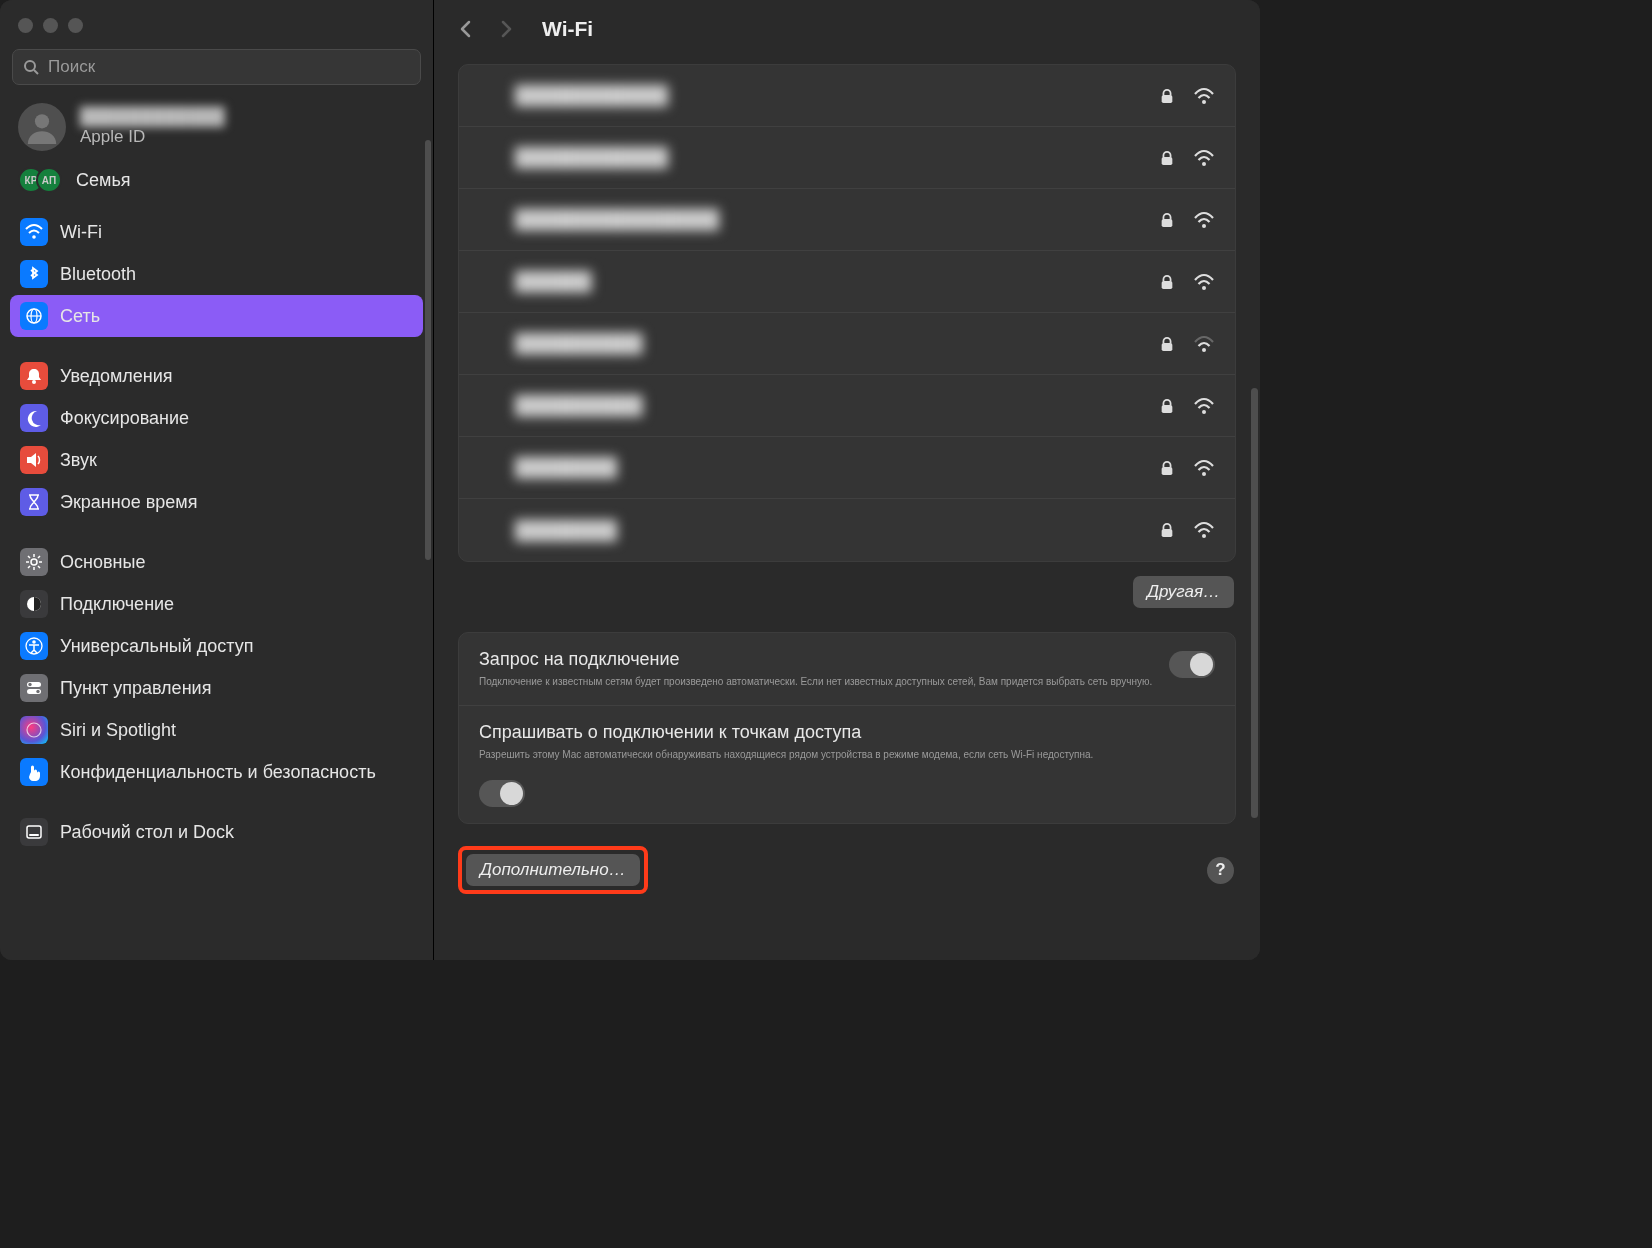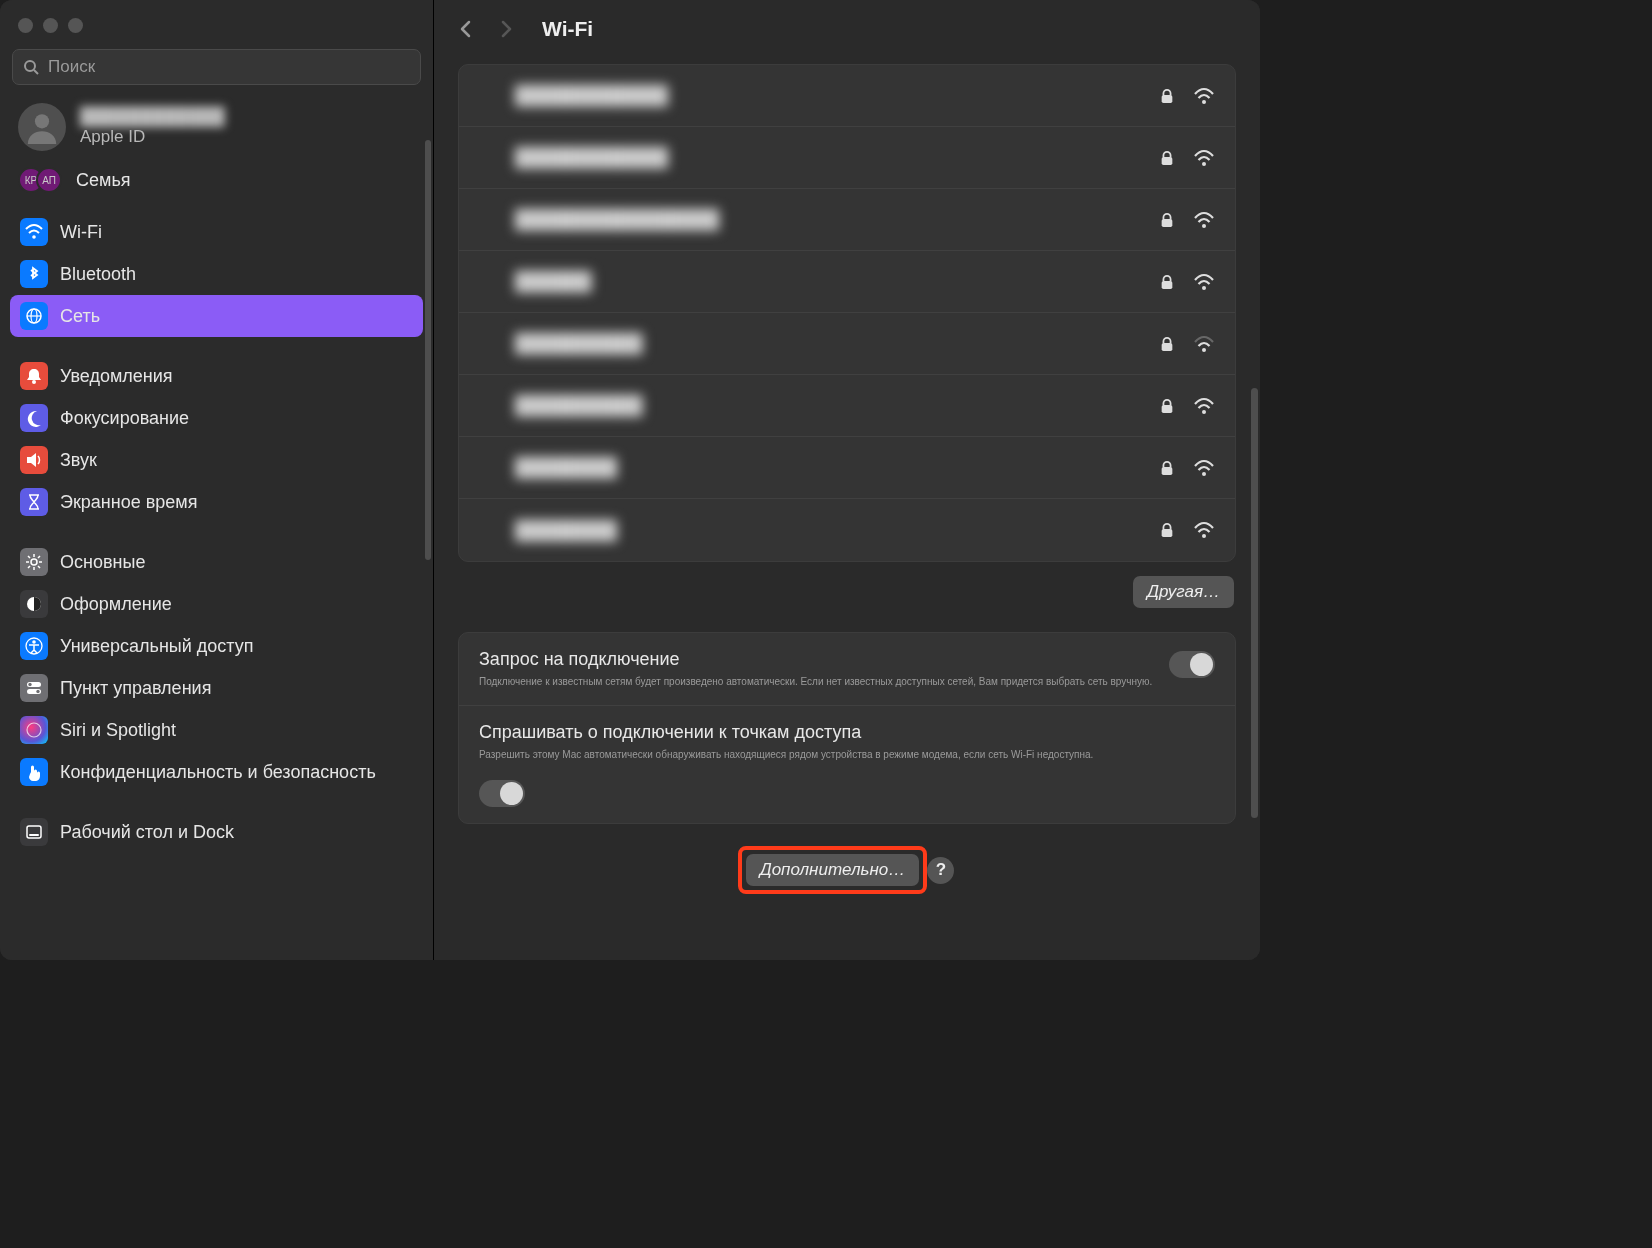--- a/index.html
+++ b/index.html
@@ -51,24 +51,24 @@
   .account-text .name {
     filter: blur(5px); color: #bbb; font-size: 17px; font-weight: 500;
     user-select: none;
   }
   .account-text .sub { color: #b8b8b8; font-size: 17px; }
   .family-row {
     display: flex; align-items: center; gap: 14px; padding: 6px 18px 18px;
   }
   .fam-badges { display: flex; }
   .fam-badge {
-    width: 26px; height: 26px; border-radius: 50%; background: #701a75;
+    width: 26px; height: 26px; border-radius: 50%; background: #15803d;
     border: 2px solid #2b2b2b; margin-left: -8px;
     display: flex; align-items: center; justify-content: center;
-    font-size: 10px; color: #c9c9c9; font-weight: 400;
+    font-size: 10px; color: #c9c9c9; font-weight: 700;
   }
   .fam-badge:first-child { margin-left: 0; }
   .side-scroll {
     position: absolute; right: 2px; top: 140px; width: 6px; height: 420px;
     background: #4e4e4e; border-radius: 3px;
   }
   .nav { padding: 0 10px; }
   .nav-group { margin-bottom: 18px; }
   .nav-item {
     display: flex; align-items: center; gap: 12px; padding: 7px 10px;
@@ -145,21 +145,21 @@
   .toggle {
     width: 46px; height: 27px; background: #565656; border-radius: 14px;
     position: relative; flex-shrink: 0; margin-top: 2px;
   }
   .toggle::after {
     content: ""; position: absolute; width: 23px; height: 23px; background: #d8d8d8;
     border-radius: 50%; top: 2px; right: 2px;
   }
 
   .adv-row {
-    display: flex; justify-content: center; align-items: center; 
+    display: flex; justify-content: space-between; align-items: center; 
     padding: 22px 2px 6px 0;
   }
   .highlight-box {
     border: 4px solid #ff3b1a; border-radius: 8px; padding: 4px;
     display: inline-flex;
   }
   .help-btn {
     width: 27px; height: 27px; background: #555; border-radius: 50%;
     display: flex; align-items: center; justify-content: center;
     font-size: 17px; color: #eee; font-weight: 600;
@@ -361,21 +361,21 @@
               </svg>
        </span>
        <span>Основные</span>
           </div>
           <div class="nav-item">
             <span class="nav-icon ic-dark">
          <svg viewBox="0 0 18 18">
                 <use href="#i-appearance"></use>
               </svg>
        </span>
-       <span>Оформление</span>
+       <span>Подключение</span>
           </div>
           <div class="nav-item">
             <span class="nav-icon ic-cyan">
          <svg viewBox="0 0 18 18">
                 <use href="#i-accessibility"></use>
               </svg>
        </span>
        <span>Универсальный доступ</span>
           </div>
           <div class="nav-item">

